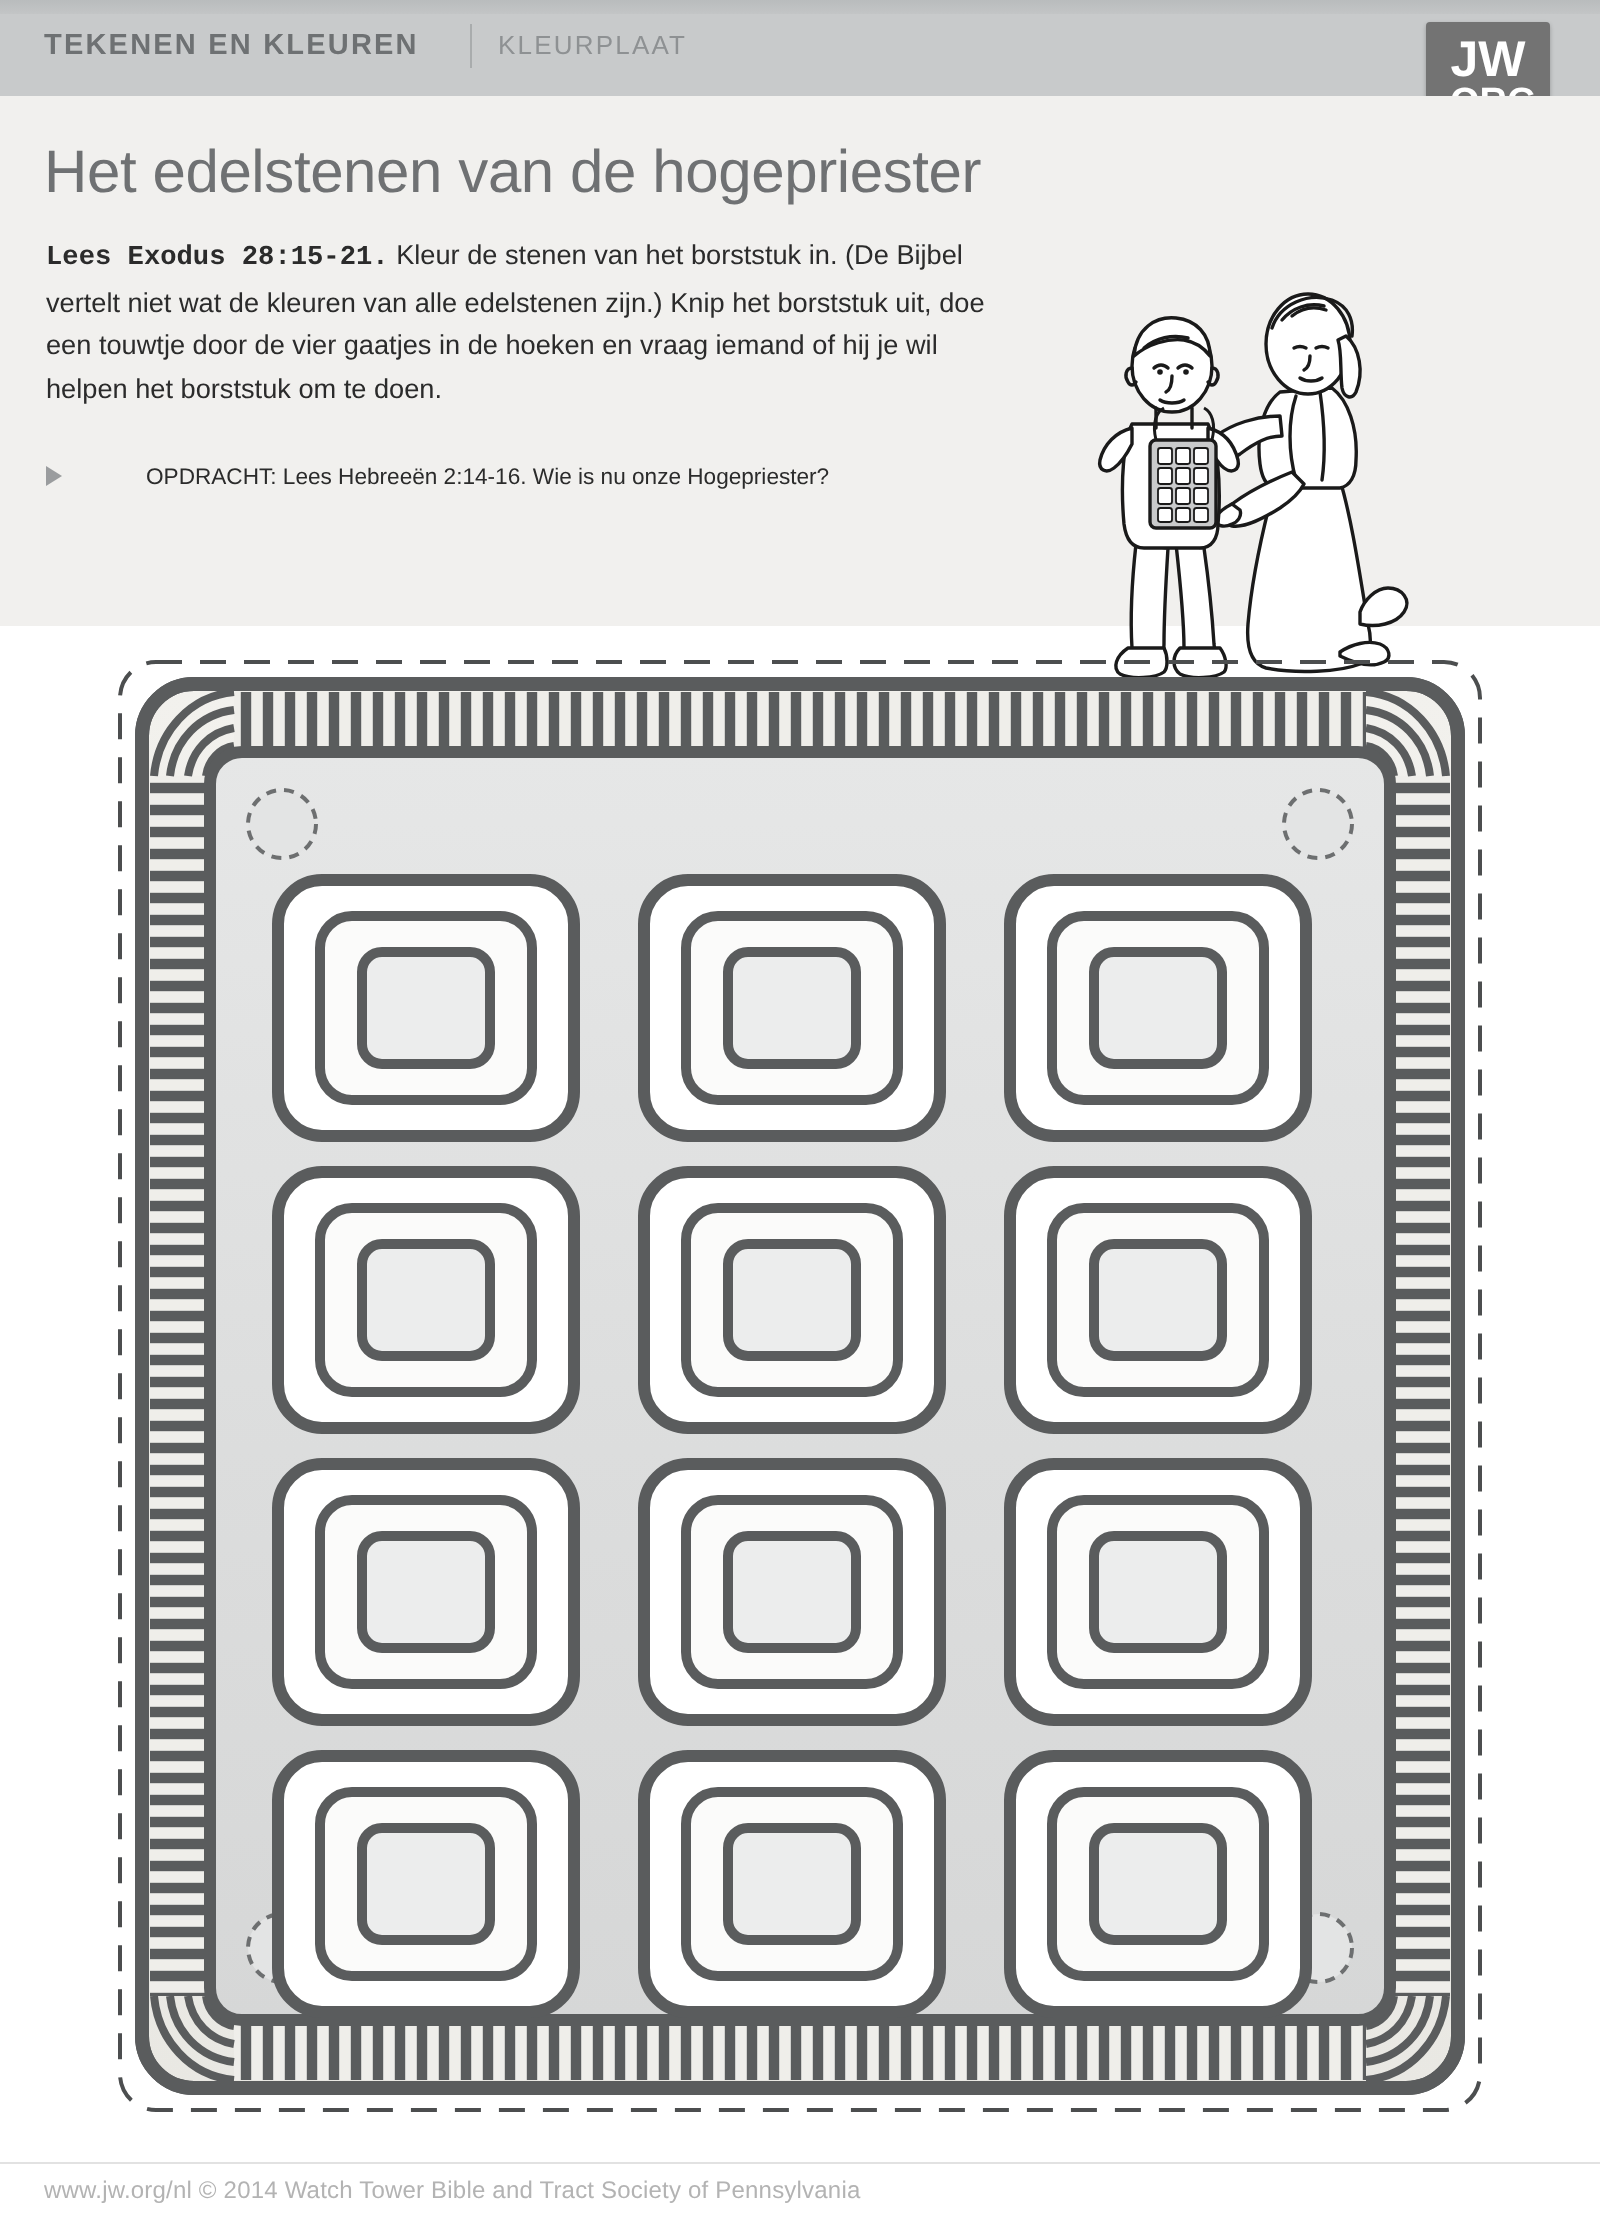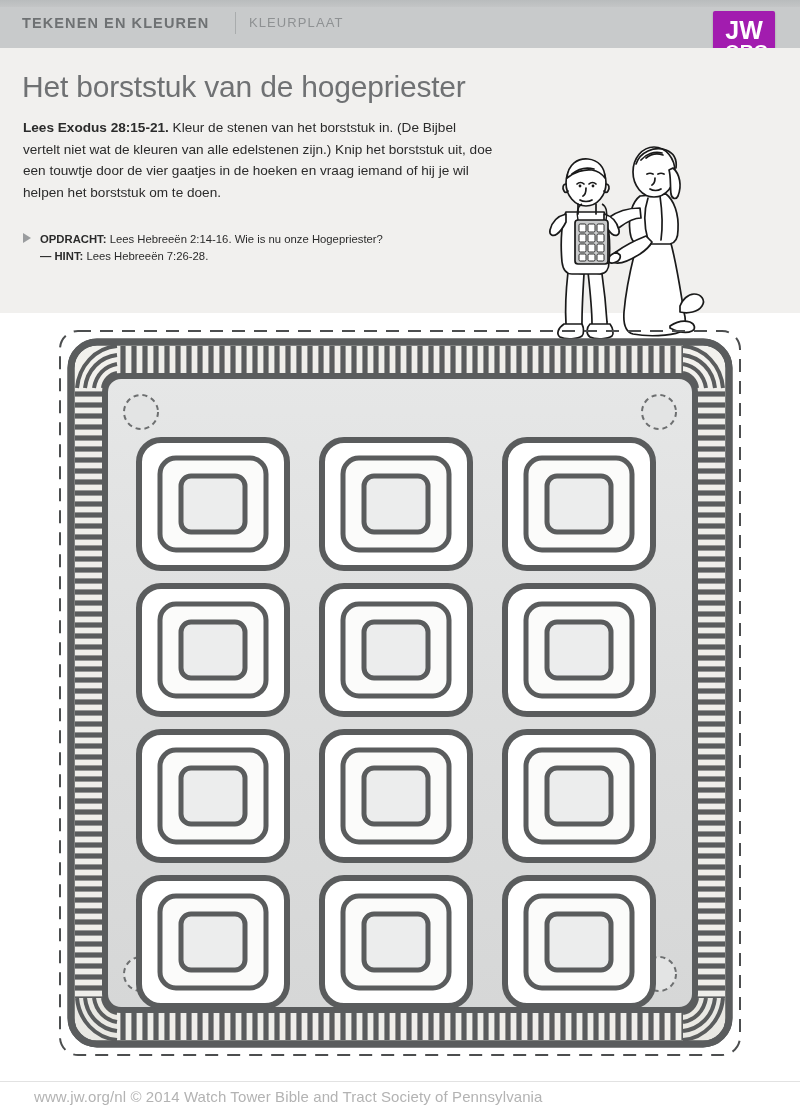--- a/index.html
+++ b/index.html
@@ -33,21 +33,21 @@
   }
   .kicker-sub{
     position:absolute;left:249px;top:15px;
     font-size:13px;letter-spacing:1.1px;font-weight:normal;
     color:#8e9193;white-space:nowrap;
   }
 
   
   .jwlogo{
     position:absolute;left:713px;top:11px;width:62px;height:62px;
-    background:#a21caf;border-radius:2px;
+    background:#737373;border-radius:2px;
     box-shadow:0 1px 2px rgba(0,0,0,.25);
   }
   .jw-a{
     position:absolute;left:0;top:6px;width:62px;
     text-align:center;color:#ffffff;font-size:25px;
     font-weight:bold;letter-spacing:0px;line-height:26px;
   }
   .jw-b{
     position:absolute;left:0;top:31px;width:62px;
     text-align:center;color:#ffffff;font-size:19px;
@@ -65,86 +65,85 @@
   }
   .title{
     position:absolute;left:22px;top:22px;
     font-size:30px;font-weight:normal;color:#6f7173;
     white-space:nowrap;letter-spacing:-0.2px;
   }
   .body-copy{
     position:absolute;left:23px;top:69px;width:470px;
     font-size:13.6px;line-height:21.5px;color:#2b2b2b;
   }
-  .body-copy b{font-weight:bold;}
+  .body-copy b{font-weight:bold;font-family:Liberation Mono, monospace;}
 
   .task{
     position:absolute;left:23px;top:183px;width:500px;
     font-size:11.3px;line-height:16.5px;color:#2b2b2b;
   }
   .tri{
     position:absolute;left:0px;top:2px;width:0;height:0;
     border-left:8px solid #9a9c9e;
     border-top:5px solid transparent;
     border-bottom:5px solid transparent;
   }
   .task-lines{margin-left:17px;}
-  .task b{font-weight:bold;}
+  .task b{font-weight:normal;margin-left:33px;}
   .hint-dash{font-weight:bold;}
 
   
   .illo{
     position:absolute;left:520px;top:88px;width:200px;height:225px;
   }
 
   
   .plate-wrap{
     position:absolute;left:57px;top:328px;width:686px;height:730px;
   }
   .plate-svg{position:absolute;left:0;top:0;}
 
   
   .footrule{
     position:absolute;left:0;top:1081px;width:800px;height:1px;
     background:#e2e2e2;
   }
   .footer{
-    position:absolute;left:34px;top:1088px;
-    font-size:15px;color:#b3b3b3;letter-spacing:.1px;
+    position:absolute;left:22px;top:1088px;
+    font-size:12px;color:#b3b3b3;letter-spacing:.1px;
   }
 </style>
 </head>
 <body>
 
 <div class="page">
 
   <div class="topstrip"></div>
   <div class="headerbar"></div>
   <div class="kicker">TEKENEN EN KLEUREN</div>
   <div class="kicker-sep"></div>
   <div class="kicker-sub">KLEURPLAAT</div>
 
   <div class="jwlogo">
     <div class="jw-a">JW</div>
     <div class="jw-b">.ORG</div>
   </div>
   <div class="tm">TM</div>
 
   <div class="content">
-    <div class="title">Het borststuk van de hogepriester</div>
+    <div class="title">Het edelstenen van de hogepriester</div>
 
     <div class="body-copy">
       <b>Lees Exodus 28:15-21.</b><span> Kleur de stenen van het borststuk in. (De Bijbel vertelt niet wat de kleuren van alle edelstenen zijn.) Knip het borststuk uit, doe een touwtje door de vier gaatjes in de hoeken en vraag iemand of hij je wil helpen het borststuk om te doen.</span>
     </div>
 
     <div class="task">
       <div class="tri"></div>
       <div class="task-lines">
         <div><b>OPDRACHT:</b><span> Lees Hebreeën 2:14-16. Wie is nu onze Hogepriester?</span></div>
-        <div><b class="hint-dash">— HINT:</b><span> Lees Hebreeën 7:26-28.</span></div>
       </div>
     </div>
 
     <div class="illo">
       <svg width="200" height="225" viewBox="0 0 200 225" xmlns="http://www.w3.org/2000/svg">
         <g fill="#ffffff" stroke="#1a1a1a" stroke-width="1.7" stroke-linejoin="round" stroke-linecap="round">
 
           <path d="M118 104 C112 126 106 152 104 176 C103 189 106 196 113 198
                    C128 201 150 200 160 196 C166 193 166 184 164 176
                    C160 152 156 124 150 104 Z"></path>

